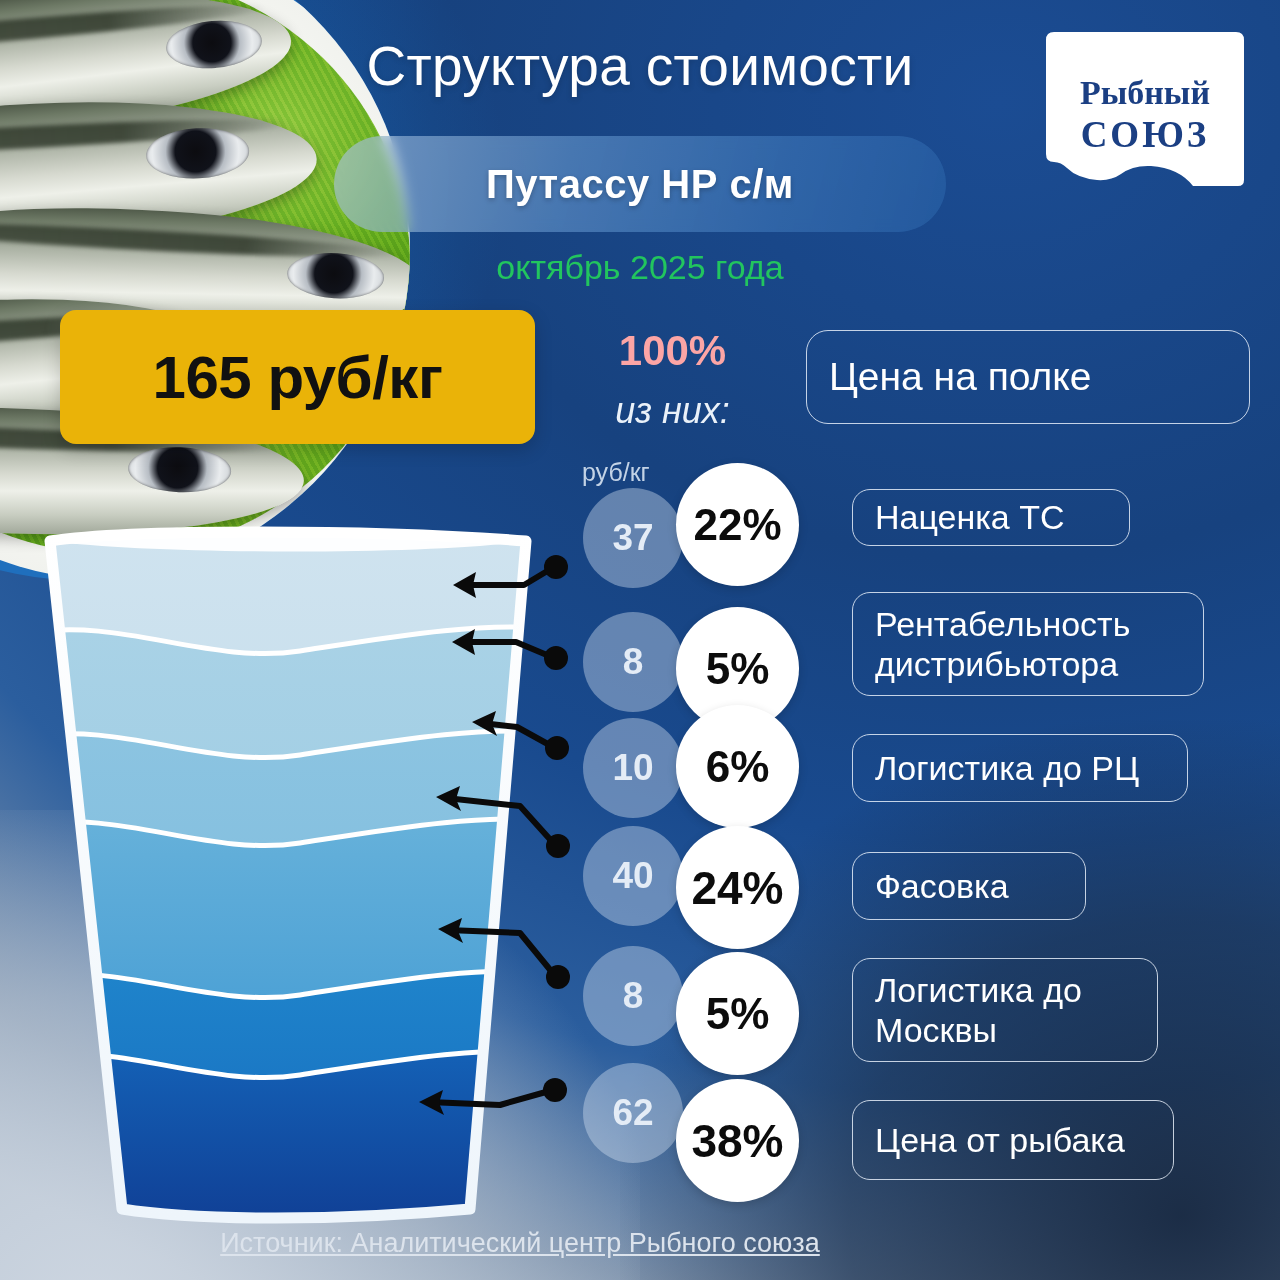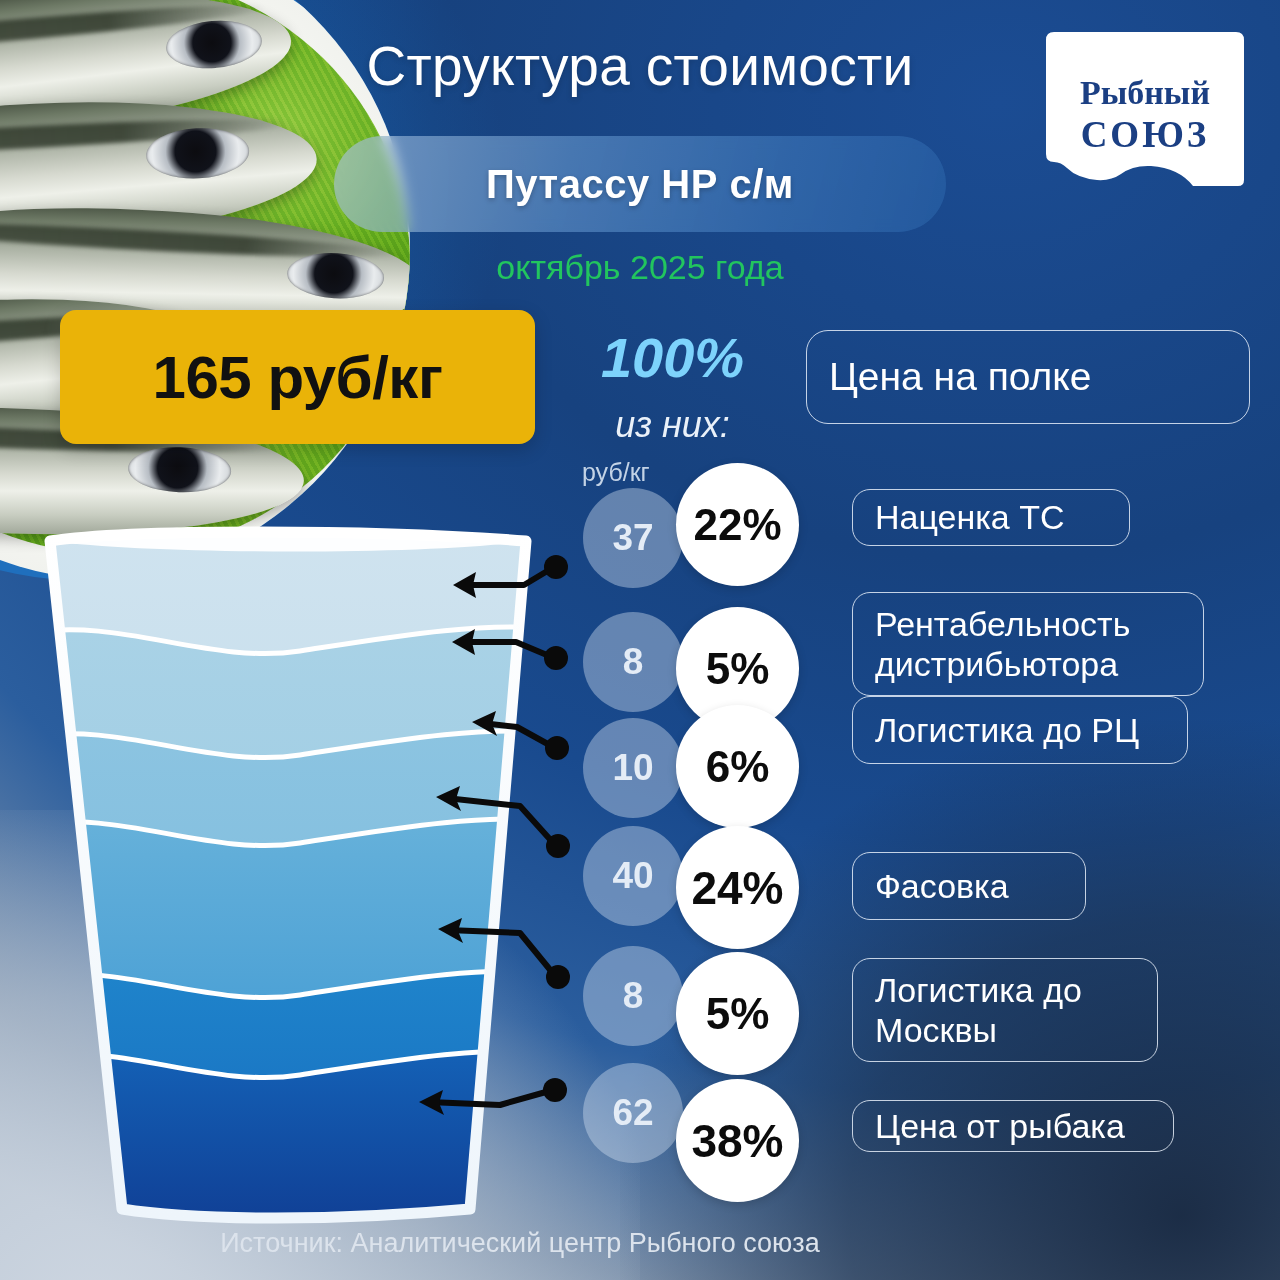--- a/index.html
+++ b/index.html
@@ -114,21 +114,21 @@
     background:#eab308;
     display:flex;align-items:center;justify-content:center;
     box-shadow:0 6px 18px rgba(0,0,0,.18);
   }
   .price-badge span{color:#111;font-size:60px;font-weight:bold;letter-spacing:-.5px;}
 
   
   .pct100{
     position:absolute;left:565px;top:330px;width:215px;text-align:center;
   }
-  .pct100 .big{color:#7dd3fc;font-size:56px;font-weight:bold;line-height:1;font-style:italic;}
+  .pct100 .big{color:#fca5a5;font-size:42px;font-weight:bold;line-height:1;}
   .pct100 .sub{color:#eaf1f9;font-size:36px;font-style:italic;margin-top:18px;}
 
   .rub-unit{
     position:absolute;left:582px;top:458px;color:#c3d3e6;font-size:25px;
   }
 
   
   .label-box{
     position:absolute;
     border:1.6px solid rgba(235,243,252,.82);
@@ -159,21 +159,21 @@
   
   #glass{position:absolute;left:40px;top:525px;width:510px;height:700px;}
   #glass svg{display:block;width:100%;height:100%;overflow:visible;}
 
   
   #arrows{position:absolute;left:0;top:0;width:1280px;height:1280px;pointer-events:none;}
 
   
   .source{
     position:absolute;left:0;top:1228px;width:1040px;text-align:center;
-    color:#dce3ec;font-size:27px;
+    color:#dce3ec;font-size:27px;text-decoration:underline;
   }
 </style>
 </head>
 <body>
 
 <div id="stage">
 
   <div class="bg-base"></div>
   <div class="bg-topleft-blue"></div>
   <div class="bg-dark-corner"></div>
@@ -316,26 +316,26 @@
 
   <div id="rows-host">
       <div class="rub-circle" style="left: 583px; top: 488px;">37</div>
       <div class="pct-circle" style="left: 676px; top: 463px; font-size: 44px;">22%</div>
       <div class="label-box" style="left: 852px; top: 489px; width: 278px; height: 57px; font-size: 34px;">Наценка ТС</div>
       <div class="rub-circle" style="left: 583px; top: 612px;">8</div>
       <div class="pct-circle" style="left: 676px; top: 607px; font-size: 44px;">5%</div>
       <div class="label-box" style="left: 852px; top: 592px; width: 352px; height: 104px; font-size: 34px;">Рентабельность дистрибьютора</div>
       <div class="rub-circle" style="left: 583px; top: 718px;">10</div>
       <div class="pct-circle" style="left: 676px; top: 705px; font-size: 44px;">6%</div>
-      <div class="label-box" style="left: 852px; top: 696px; width: 336px; height: 68px; font-size: 34px;">Логистика до РЦ</div>
+      <div class="label-box" style="left: 852px; top: 734px; width: 336px; height: 68px; font-size: 34px;">Логистика до РЦ</div>
       <div class="rub-circle" style="left: 583px; top: 826px;">40</div>
       <div class="pct-circle" style="left: 676px; top: 826px; font-size: 46px;">24%</div>
       <div class="label-box" style="left: 852px; top: 852px; width: 234px; height: 68px; font-size: 34px;">Фасовка</div>
       <div class="rub-circle" style="left: 583px; top: 946px;">8</div>
       <div class="pct-circle" style="left: 676px; top: 952px; font-size: 44px;">5%</div>
       <div class="label-box" style="left: 852px; top: 958px; width: 306px; height: 104px; font-size: 34px;">Логистика до Москвы</div>
       <div class="rub-circle" style="left: 583px; top: 1063px;">62</div>
       <div class="pct-circle" style="left: 676px; top: 1079px; font-size: 46px;">38%</div>
-      <div class="label-box" style="left: 852px; top: 1100px; width: 322px; height: 52px; font-size: 34px;">Цена от рыбака</div>
+      <div class="label-box" style="left: 852px; top: 1100px; width: 322px; height: 80px; font-size: 34px;">Цена от рыбака</div>
     </div>
 
   <div class="source">Источник: Аналитический центр Рыбного союза</div>
 </div>
 
 </body></html>

